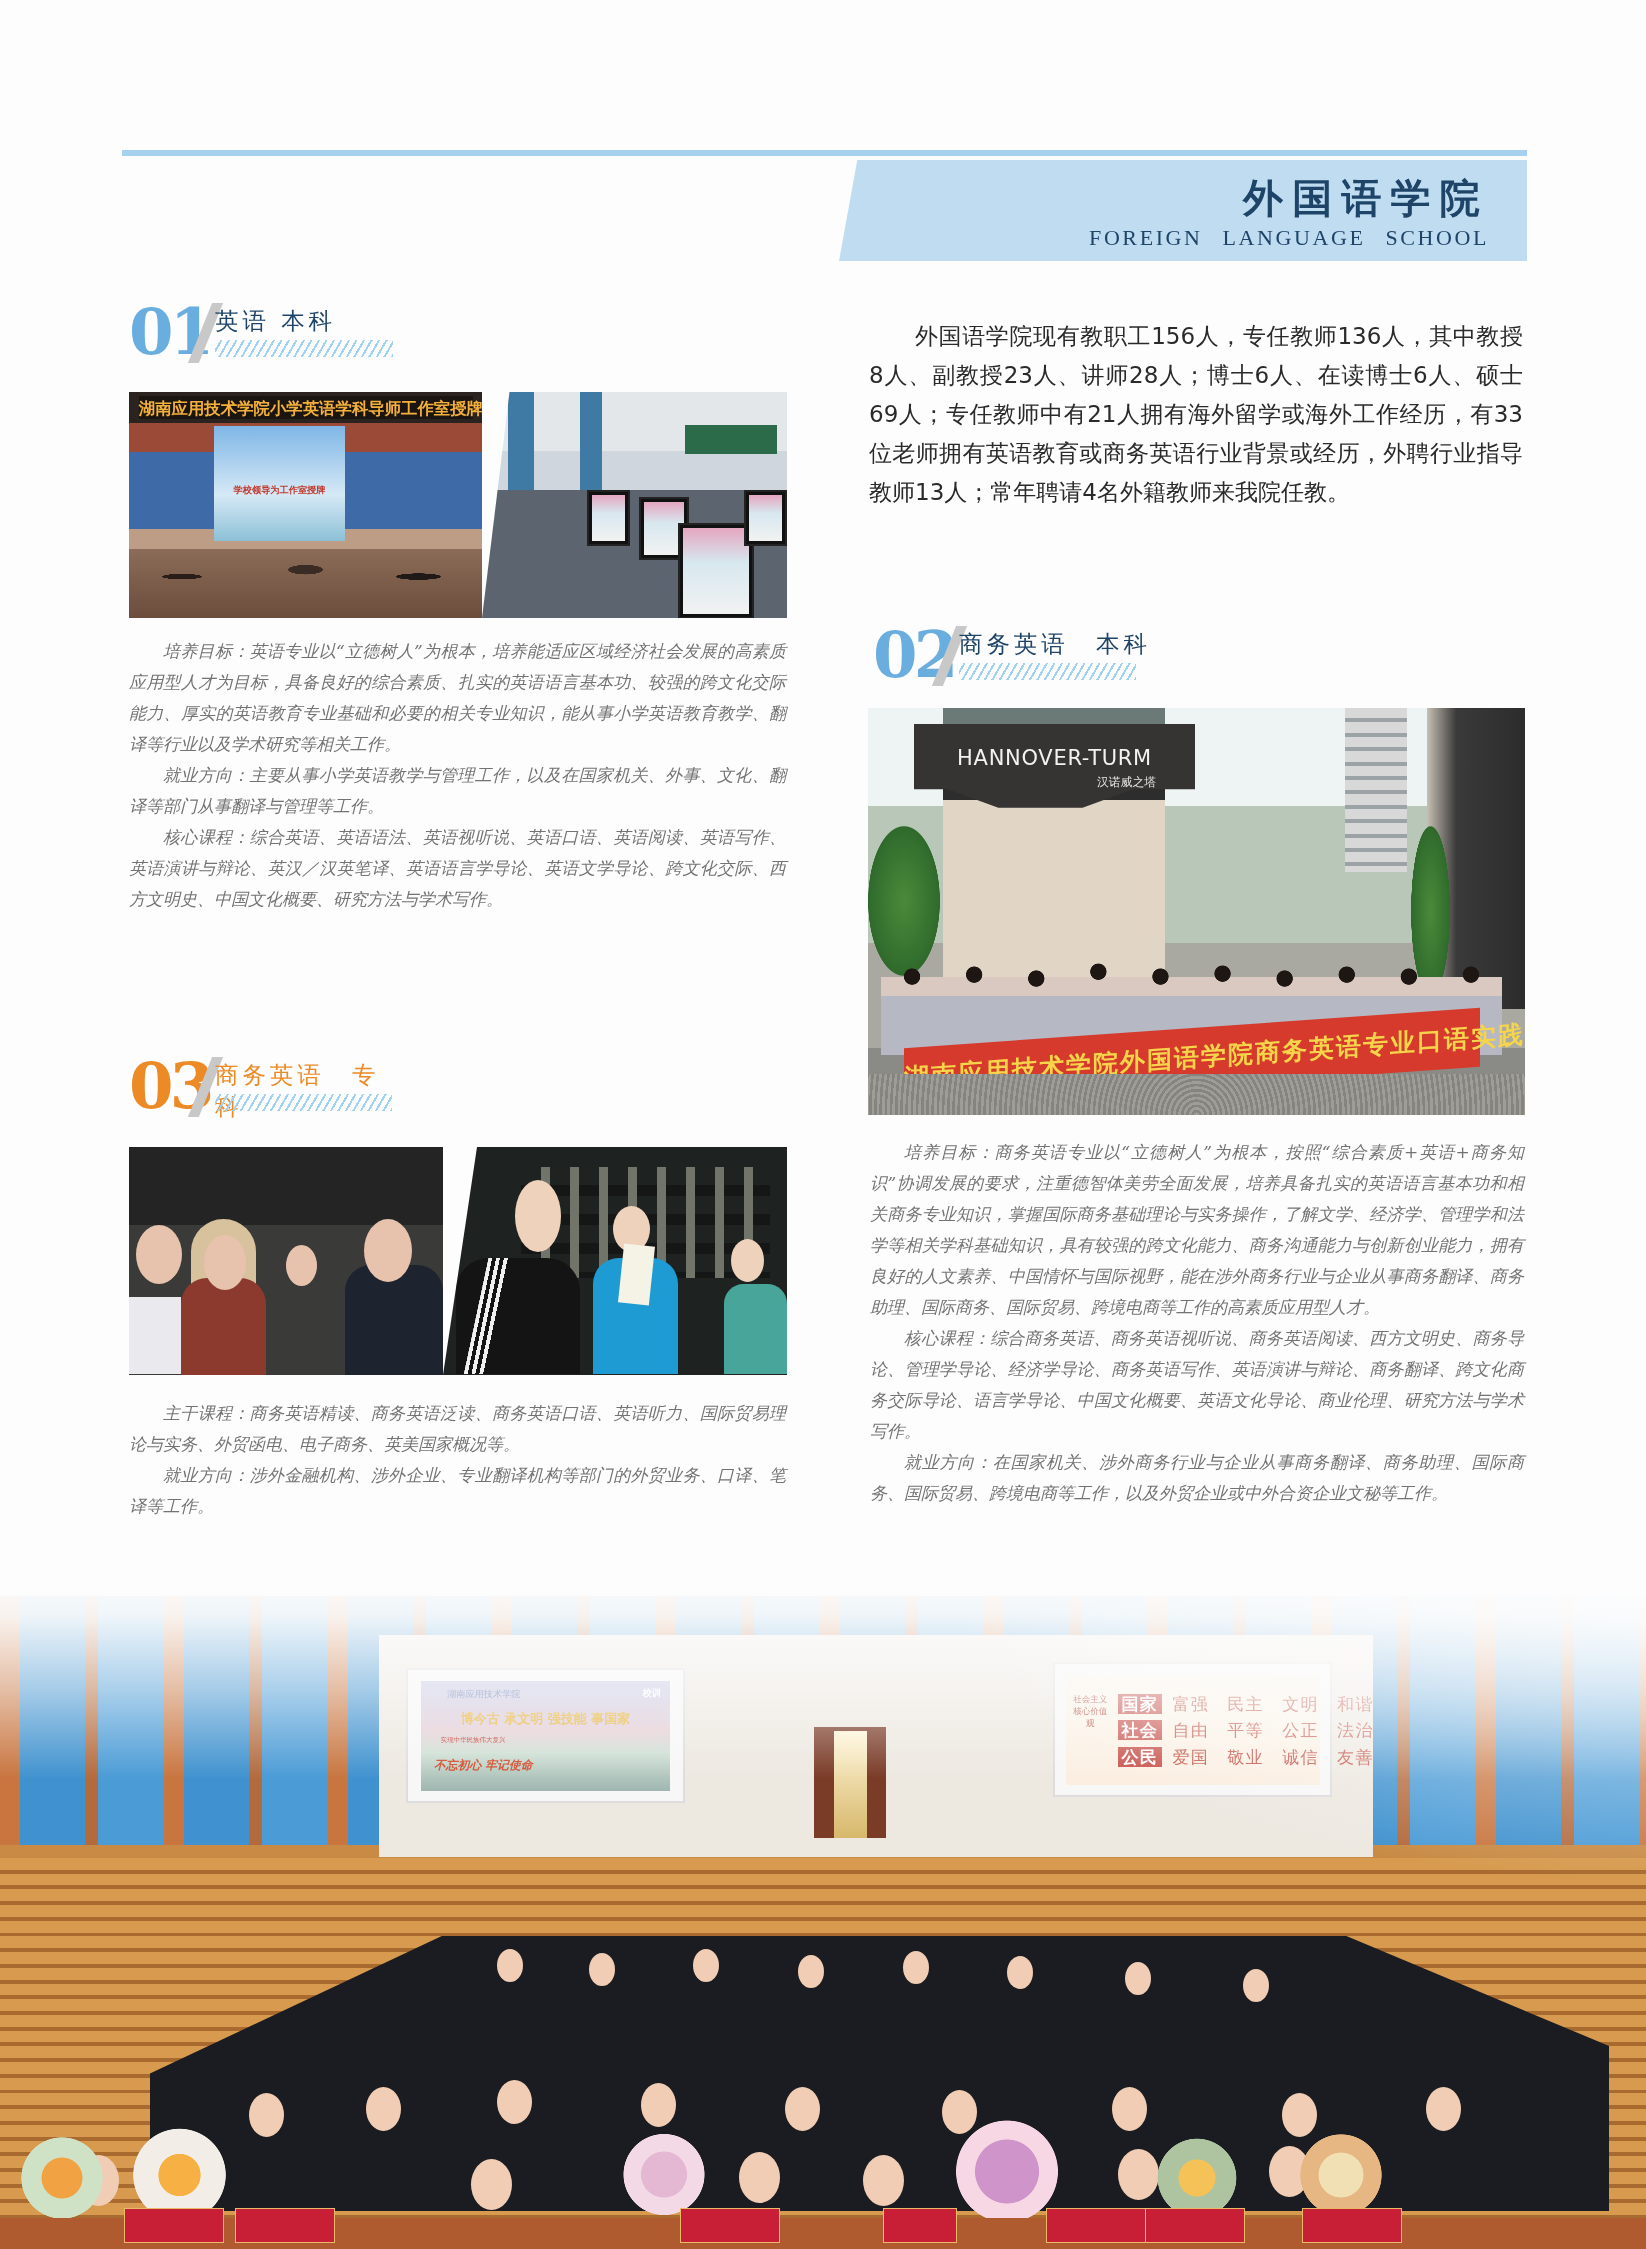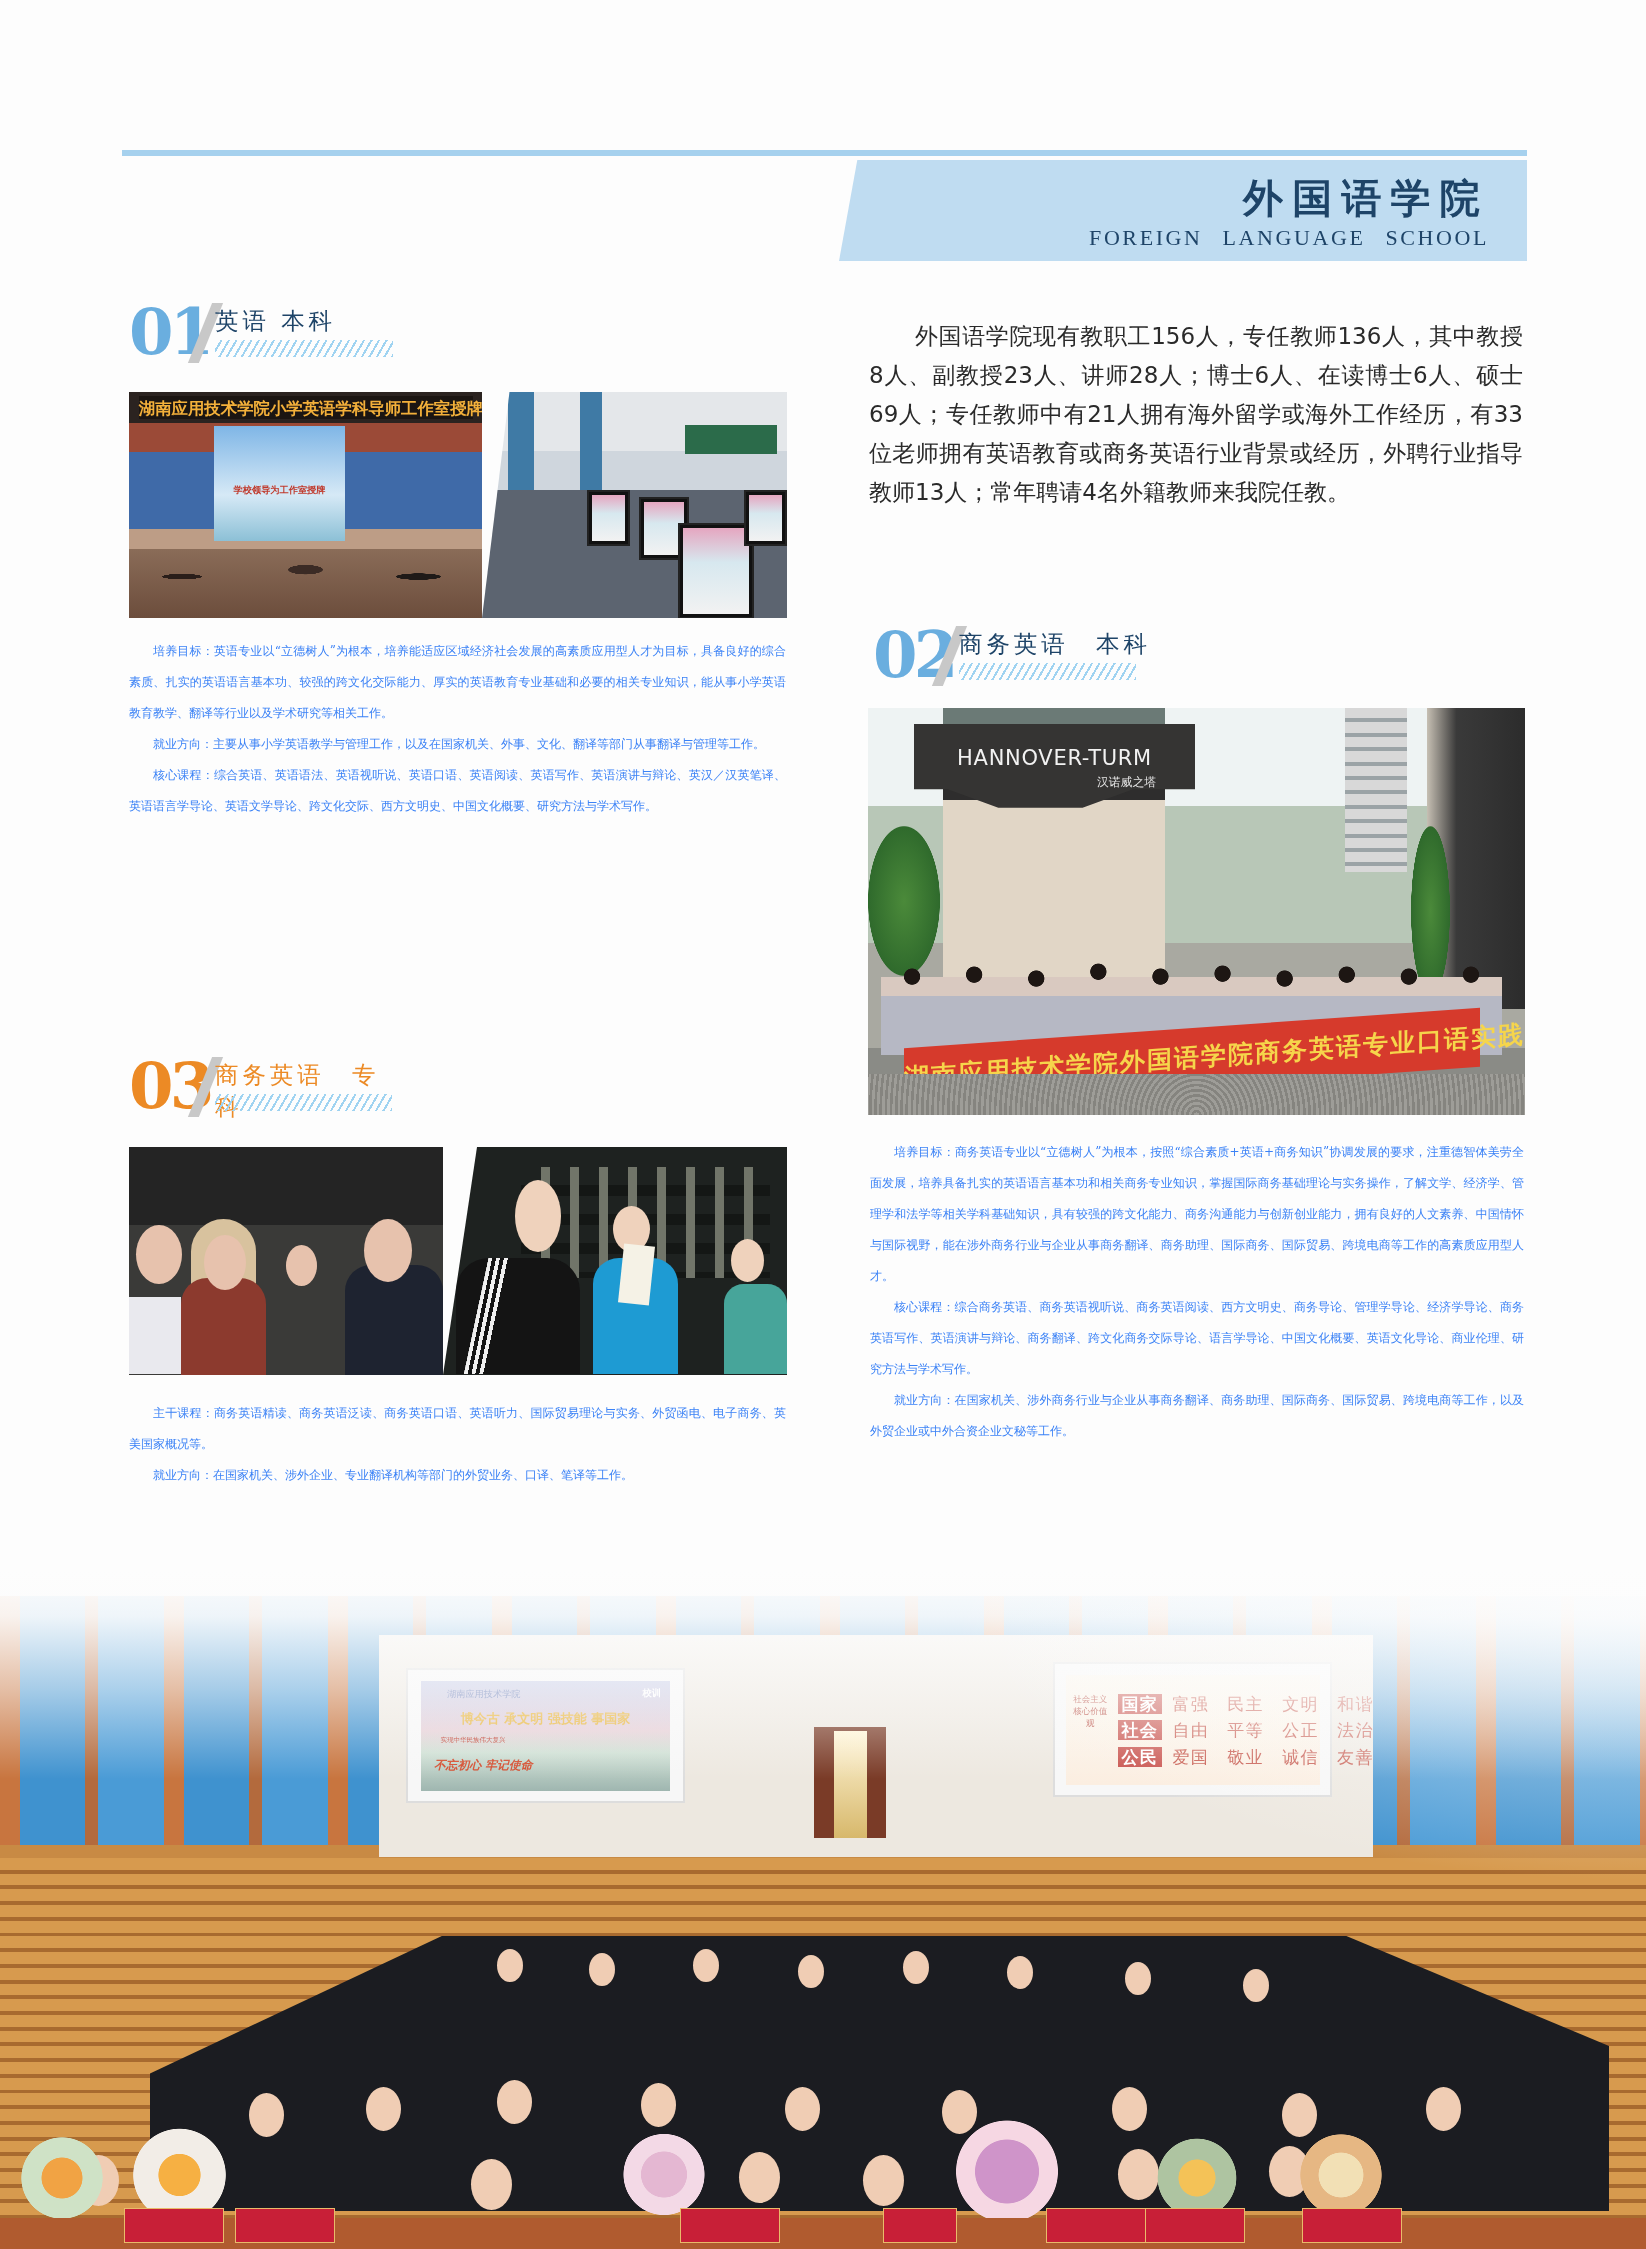--- a/index.html
+++ b/index.html
@@ -43,21 +43,21 @@
     font-size: 23.5px; letter-spacing: 3.9px;
   }
   .sec-stripes {
     position: absolute; top: 38px; height: 17px;
     background: repeating-linear-gradient(-60deg, #9fd3f1 0 2px, transparent 2px 6.5px);
   }
 
   
   .body-text {
     font-family: "DejaVu Serif", "Liberation Serif", serif;
-    font-size: 12px; line-height: 31px; color: #3b82f6; text-align: justify;
+    font-size: 17px; line-height: 31px; color: #737373; text-align: justify; font-style: italic;
   }
   .body-text p { margin: 0; text-indent: 2em; }
   .intro-text {
     font-family: "DejaVu Sans", "Liberation Sans", sans-serif;
     font-size: 23px; line-height: 39px; color: #2a2a2a; text-align: justify;
   }
   .intro-text p { margin: 0; text-indent: 2em; }
 
   
   .photo { overflow: hidden; }
@@ -275,21 +275,21 @@
   <div class="abs blue"></div>
   <div class="abs teal"></div>
   <div class="abs face" style="left:72px; top:33px; width:46px; height:72px;"></div>
   <div class="abs face" style="left:170px; top:59px; width:37px; height:46px;"></div>
   <div class="abs face" style="left:288px; top:92px; width:33px; height:43px;"></div>
   <div class="abs note"></div>
 </div>
 
 <div class="abs body-text" style="left:129px; top:1398px; width:657px;">
   <p>主干课程：商务英语精读、商务英语泛读、商务英语口语、英语听力、国际贸易理论与实务、外贸函电、电子商务、英美国家概况等。</p>
-  <p>就业方向：在国家机关、涉外企业、专业翻译机构等部门的外贸业务、口译、笔译等工作。</p>
+  <p>就业方向：涉外金融机构、涉外企业、专业翻译机构等部门的外贸业务、口译、笔译等工作。</p>
 </div>
 
 <div class="abs grad">
   <div class="abs wall"></div>
   <div class="abs center-wall"></div>
 
   <div class="abs scr" style="left:406px; top:98px; width:275px; height:131px;">
     <div class="abs scr-inner-l" style="left:13px; top:10.5px; right:13px; bottom:10.5px;">
       <span class="ph-label" style="left:26px; top:7.8px; font-size:9.2px; color:#6b7fb7; font-weight:normal;">湖南应用技术学院</span>
       <span class="ph-label" style="right:9.2px; top:6.5px; font-size:9.2px; color:#fff;">校训</span>

